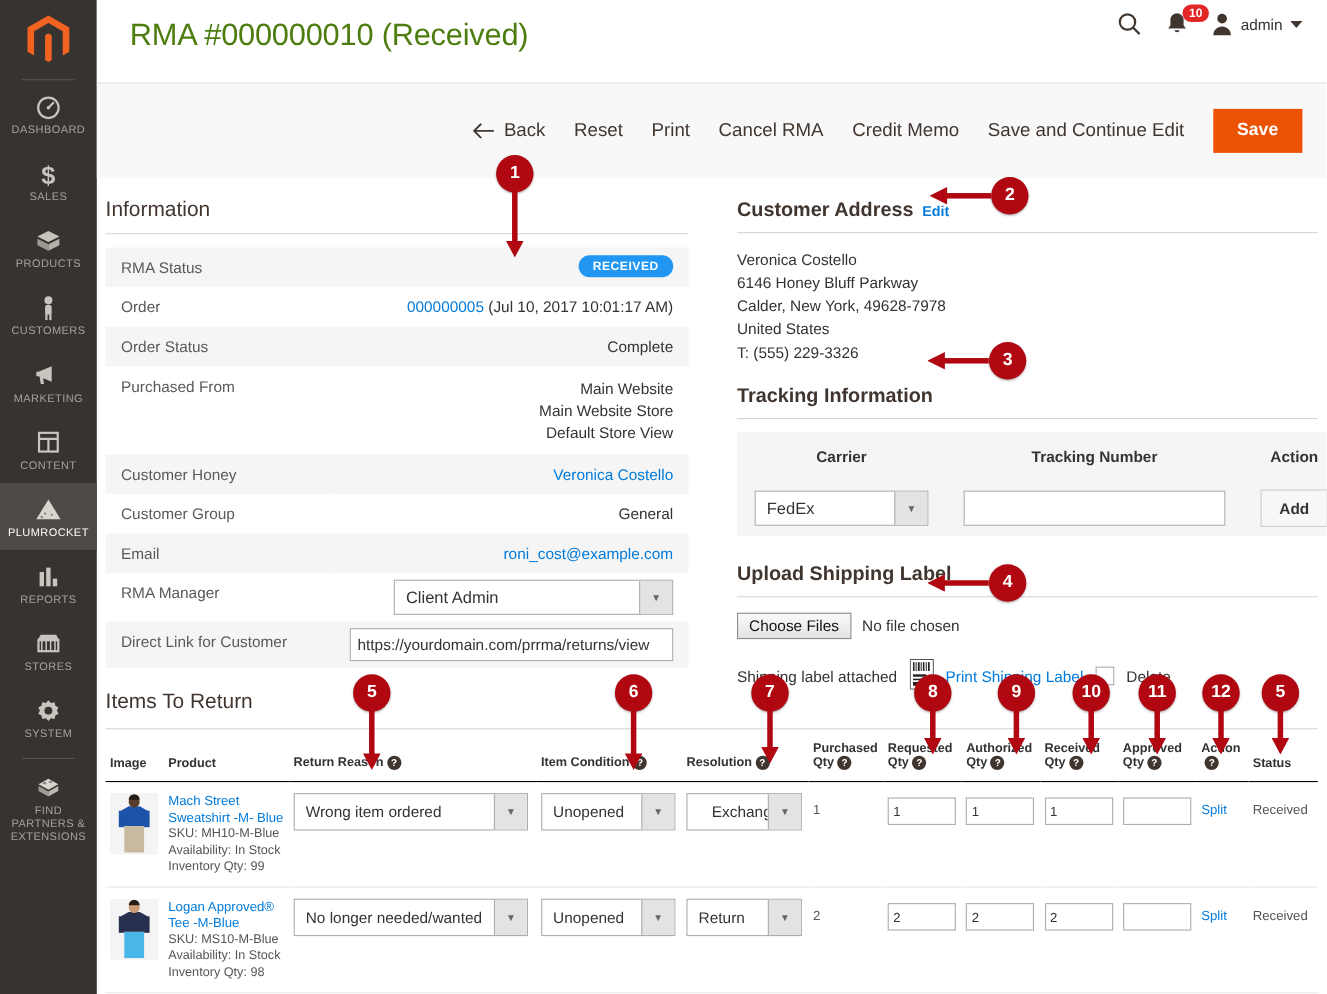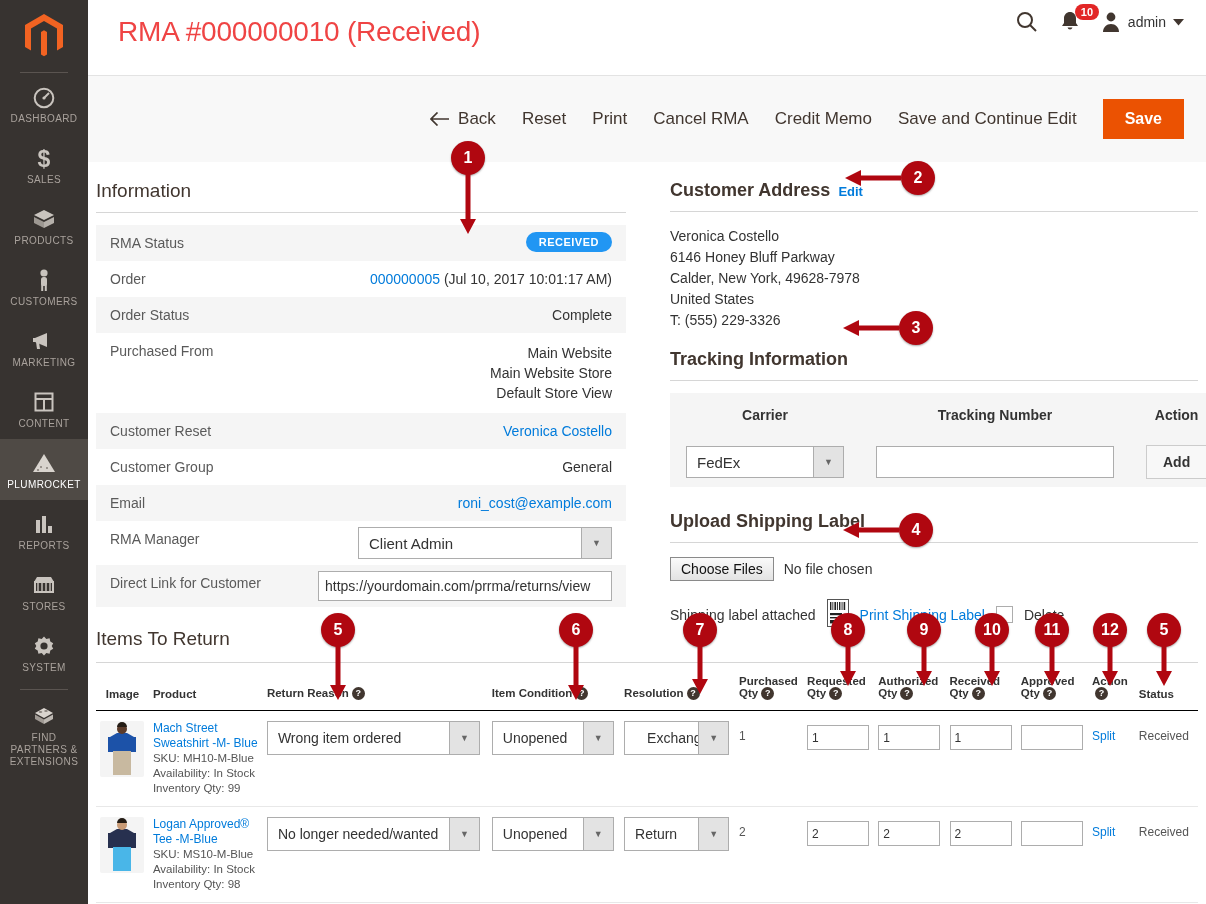--- a/index.html
+++ b/index.html
@@ -30,21 +30,21 @@
   .nav-label {
     font-size:10px; letter-spacing:.4px; line-height:12px;
     color:#a9a29c; text-transform:uppercase;
   }
   .nav-sep { width:48px; height:1px; background:#5a5450; margin:6px auto 2px; }
 
   
   #page-header { position:absolute; left:88px; top:0; width:1118px; height:75px; background:#fff; }
   #page-title {
     position:absolute; left:30px; top:16px;
-    font-size:28px; font-weight:400; color:#ef4444; letter-spacing:-.2px;
+    font-size:28px; font-weight:400; color:#4d7c0f; letter-spacing:-.2px;
   }
   #header-tools { position:absolute; right:22px; top:10px; display:flex; align-items:center; gap:20px; }
   .hdr-btn { cursor:pointer; display:flex; align-items:center; }
   #notif-wrap { position:relative; }
   #notif-count {
     position:absolute; left:16px; top:-6px;
     background:#e22626; color:#fff; font-size:11px; font-weight:bold;
     border-radius:10px; padding:1px 6px; line-height:14px; min-width:22px; text-align:center;
   }
   #admin-user { display:flex; align-items:center; gap:7px; font-size:14px; color:#333; cursor:pointer; }
@@ -334,21 +334,21 @@
           </tr>
           <tr>
             <td class="lbl">Purchased From</td>
             <td class="val" style="line-height: 20px;">
               <div>Main Website</div>
               <div>Main Website Store</div>
               <div>Default Store View</div>
             </td>
           </tr>
           <tr>
-            <td class="lbl">Customer Reset</td>
+            <td class="lbl">Customer Honey</td>
             <td class="val"><span class="link">Veronica Costello</span></td>
           </tr>
           <tr>
             <td class="lbl">Customer Group</td>
             <td class="val">General</td>
           </tr>
           <tr>
             <td class="lbl">Email</td>
             <td class="val"><span class="link">roni_cost@example.com</span></td>
           </tr>
@@ -434,21 +434,21 @@
       <span id="delete-cb"></span>
       <span>Delete</span>
     </div>
   </div>
 
   <div id="items-section">
     <div style="font-size:19px;color:#41362f;padding-bottom:12px;border-bottom:1px solid #d6d6d6;">Items To Return</div>
     <table id="items-table">
       <thead>
           <tr id="items-head">
-            <th style="width: 52px; text-align: center;"><span>Image</span></th>
+            <th style="width: 52px;"><span>Image</span></th>
             <th style="width: 112px;"><span>Product</span></th>
             <th style="width: 218px;"><span>Return Reason</span><span class="qmark">?</span></th>
             <th style="width: 130px;"><span>Item Condition</span><span class="qmark">?</span></th>
             <th style="width: 108px;"><span>Resolution</span><span class="qmark">?</span></th>
             <th style="width: 58px;"><span>Purchased Qty</span><span class="qmark">?</span></th>
             <th style="width: 68px;"><span>Requested Qty</span><span class="qmark">?</span></th>
             <th style="width: 70px;"><span>Authorized Qty</span><span class="qmark">?</span></th>
             <th style="width: 66px;"><span>Received Qty</span><span class="qmark">?</span></th>
             <th style="width: 66px;"><span>Approved Qty</span><span class="qmark">?</span></th>
             <th style="width: 46px;"><span>Action</span><span class="qmark">?</span></th>

